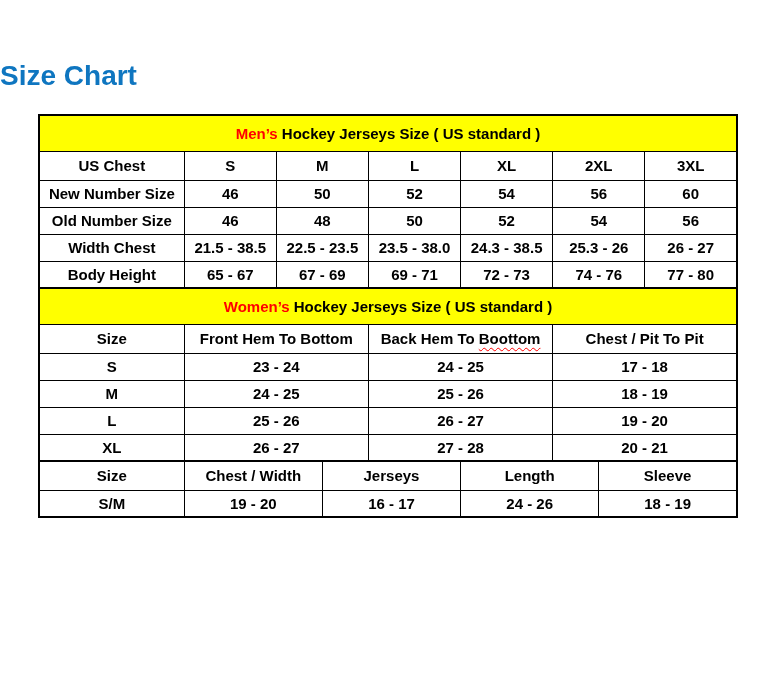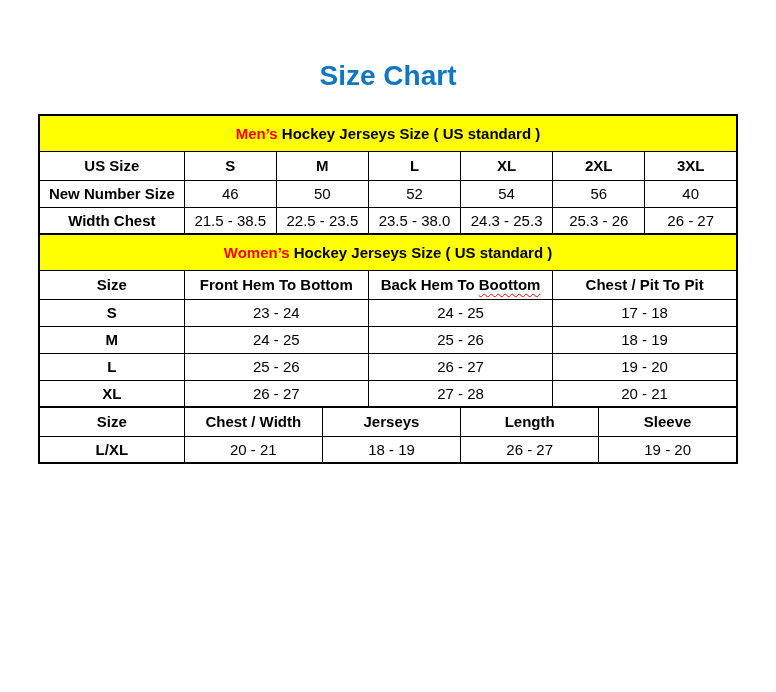--- a/index.html
+++ b/index.html
@@ -13,21 +13,21 @@
   *{box-sizing:border-box;margin:0;padding:0;}
   html,body{width:776px;height:692px;overflow:hidden;}
   body{
     background:#ffffff;
     font-family:"Liberation Sans",sans-serif;
     color:var(--text);
   }
   .page-title{
     margin-top:60px;
     margin-bottom:22px;
-    text-align:center;
+    text-align:left;
     font-size:28px;
     font-weight:bold;
     color:var(--title);
     letter-spacing:0px;
   }
   .tables-wrap{
     width:700px;
     margin:16px auto;
   }
   table.size-table{
@@ -61,21 +61,21 @@
   td.col-header{
     height:29px;
     font-weight:bold;
   }
   td.row-label{
     height:27px;
     font-weight:bold;
   }
   td.value-cell{
     height:27px;
-    font-weight:normal;
+    font-weight:bold;
   }
   
   table[data-name="mens-table"] td.row-label{font-weight:bold;}
   .squiggle{
     text-decoration-line:underline;
     text-decoration-style:wavy;
     text-decoration-color:var(--squiggle);
     text-decoration-thickness:1px;
     text-underline-offset:3px;
   }
@@ -94,45 +94,63 @@
         <col>
         <col>
         <col>
         <col>
       </colgroup>
       <tbody>
         <tr data-name="mens-band-row">
           <td class="band-cell" data-name="mens-band-title" colspan="7"><span class="band-highlight" data-name="mens-band-highlight">Men’s</span><span class="band-rest" data-name="mens-band-rest"> Hockey Jerseys Size ( US standard )</span></td>
         </tr>
         <tr data-name="mens-header-row">
-          <td class="col-header" data-name="mens-column-header"><span data-name="column-header-label">US Size</span></td>
+          <td class="col-header" data-name="mens-column-header"><span data-name="column-header-label">US Chest</span></td>
           <td class="col-header" data-name="mens-column-header"><span data-name="column-header-label">S</span></td>
           <td class="col-header" data-name="mens-column-header"><span data-name="column-header-label">M</span></td>
           <td class="col-header" data-name="mens-column-header"><span data-name="column-header-label">L</span></td>
           <td class="col-header" data-name="mens-column-header"><span data-name="column-header-label">XL</span></td>
           <td class="col-header" data-name="mens-column-header"><span data-name="column-header-label">2XL</span></td>
           <td class="col-header" data-name="mens-column-header"><span data-name="column-header-label">3XL</span></td>
         </tr>
         <tr data-name="mens-table-row">
           <td class="row-label" data-name="mens-row-label">New Number Size</td>
           <td class="value-cell" data-name="mens-value-cell">46</td>
           <td class="value-cell" data-name="mens-value-cell">50</td>
           <td class="value-cell" data-name="mens-value-cell">52</td>
           <td class="value-cell" data-name="mens-value-cell">54</td>
           <td class="value-cell" data-name="mens-value-cell">56</td>
-          <td class="value-cell" data-name="mens-value-cell">40</td>
+          <td class="value-cell" data-name="mens-value-cell">60</td>
+        </tr>
+        <tr data-name="mens-table-row">
+          <td class="row-label" data-name="mens-row-label">Old Number Size</td>
+          <td class="value-cell" data-name="mens-value-cell">46</td>
+          <td class="value-cell" data-name="mens-value-cell">48</td>
+          <td class="value-cell" data-name="mens-value-cell">50</td>
+          <td class="value-cell" data-name="mens-value-cell">52</td>
+          <td class="value-cell" data-name="mens-value-cell">54</td>
+          <td class="value-cell" data-name="mens-value-cell">56</td>
         </tr>
         <tr data-name="mens-table-row">
           <td class="row-label" data-name="mens-row-label">Width Chest</td>
           <td class="value-cell" data-name="mens-value-cell">21.5 - 38.5</td>
           <td class="value-cell" data-name="mens-value-cell">22.5 - 23.5</td>
           <td class="value-cell" data-name="mens-value-cell">23.5 - 38.0</td>
-          <td class="value-cell" data-name="mens-value-cell">24.3 - 25.3</td>
+          <td class="value-cell" data-name="mens-value-cell">24.3 - 38.5</td>
           <td class="value-cell" data-name="mens-value-cell">25.3 - 26</td>
           <td class="value-cell" data-name="mens-value-cell">26 - 27</td>
+        </tr>
+        <tr data-name="mens-table-row">
+          <td class="row-label" data-name="mens-row-label">Body Height</td>
+          <td class="value-cell" data-name="mens-value-cell">65 - 67</td>
+          <td class="value-cell" data-name="mens-value-cell">67 - 69</td>
+          <td class="value-cell" data-name="mens-value-cell">69 - 71</td>
+          <td class="value-cell" data-name="mens-value-cell">72 - 73</td>
+          <td class="value-cell" data-name="mens-value-cell">74 - 76</td>
+          <td class="value-cell" data-name="mens-value-cell">77 - 80</td>
         </tr>
       </tbody>
     </table>
     <table class="size-table" data-name="womens-table">
       <colgroup data-name="womens-colgroup">
         <col class="first-col">
         <col>
         <col>
         <col>
       </colgroup>
@@ -182,21 +200,21 @@
       </colgroup>
       <tbody>
         <tr data-name="youth-header-row">
           <td class="col-header" data-name="youth-column-header"><span data-name="column-header-label">Size</span></td>
           <td class="col-header" data-name="youth-column-header"><span data-name="column-header-label">Chest / Width</span></td>
           <td class="col-header" data-name="youth-column-header"><span data-name="column-header-label">Jerseys</span></td>
           <td class="col-header" data-name="youth-column-header"><span data-name="column-header-label">Length</span></td>
           <td class="col-header" data-name="youth-column-header"><span data-name="column-header-label">Sleeve</span></td>
         </tr>
         <tr data-name="youth-table-row">
-          <td class="row-label" data-name="youth-row-label">L/XL</td>
-          <td class="value-cell" data-name="youth-value-cell">20 - 21</td>
+          <td class="row-label" data-name="youth-row-label">S/M</td>
+          <td class="value-cell" data-name="youth-value-cell">19 - 20</td>
+          <td class="value-cell" data-name="youth-value-cell">16 - 17</td>
+          <td class="value-cell" data-name="youth-value-cell">24 - 26</td>
           <td class="value-cell" data-name="youth-value-cell">18 - 19</td>
-          <td class="value-cell" data-name="youth-value-cell">26 - 27</td>
-          <td class="value-cell" data-name="youth-value-cell">19 - 20</td>
         </tr>
       </tbody>
     </table>
   </div>
 
 </body></html>

